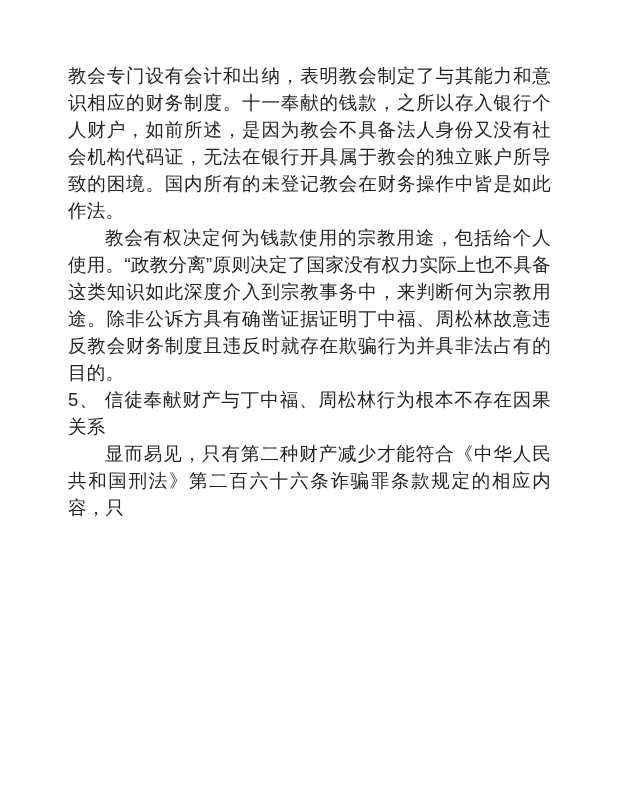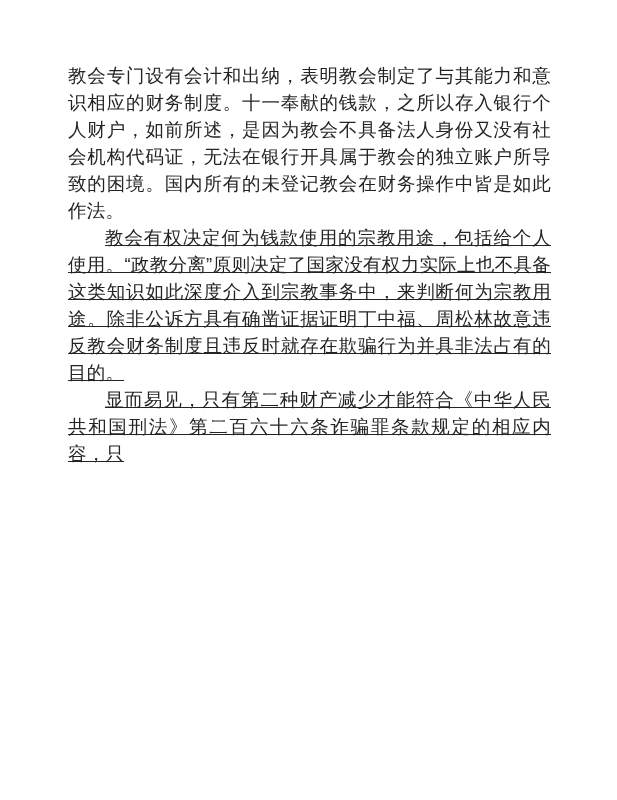--- a/index.html
+++ b/index.html
@@ -30,21 +30,20 @@
     line-height: 27px;
     text-align: justify;
     letter-spacing: 0.2px;
   }
   .page-text p {
     margin: 0;
     padding: 0;
   }
   .page-text p.indent {
     text-indent: 2em;
-    text-decoration: underline;
   }
   .watermark {
     position: absolute;
     left: 408px;
     top: 760px;
     display: flex;
     align-items: center;
     gap: 7px;
     color: #b5b7b7;
     font-size: 17px;
@@ -58,20 +57,21 @@
   }
 </style>
 </head>
 <body>
 
 <div class="page">
 
   <div class="page-text">
     <p>教会专门设有会计和出纳，表明教会制定了与其能力和意识相应的财务制度。十一奉献的钱款，之所以存入银行个人财户，如前所述，是因为教会不具备法人身份又没有社会机构代码证，无法在银行开具属于教会的独立账户所导致的困境。国内所有的未登记教会在财务操作中皆是如此作法。</p>
     <p class="indent">教会有权决定何为钱款使用的宗教用途，包括给个人使用。“政教分离”原则决定了国家没有权力实际上也不具备这类知识如此深度介入到宗教事务中，来判断何为宗教用途。除非公诉方具有确凿证据证明丁中福、周松林故意违反教会财务制度且违反时就存在欺骗行为并具非法占有的目的。</p>
+    <p>5、 信徒奉献财产与丁中福、周松林行为根本不存在因果关系</p>
     <p class="indent">显而易见，只有第二种财产减少才能符合《中华人民共和国刑法》第二百六十六条诈骗罪条款规定的相应内容，只</p>
   </div>
 
   <div class="watermark">
     <span class="icon">
       <svg width="27" height="26" viewBox="0 0 27 26" aria-hidden="true">
         <ellipse cx="10.5" cy="9.5" rx="10" ry="8.3" fill="#b4b6b6"></ellipse>
         <path d="M5.5 16.2 L4.2 20.6 L9.4 17.7 Z" fill="#b4b6b6"></path>
         <circle cx="7" cy="7.6" r="1.25" fill="#ffffff"></circle>
         <circle cx="13.6" cy="7.6" r="1.25" fill="#ffffff"></circle>

